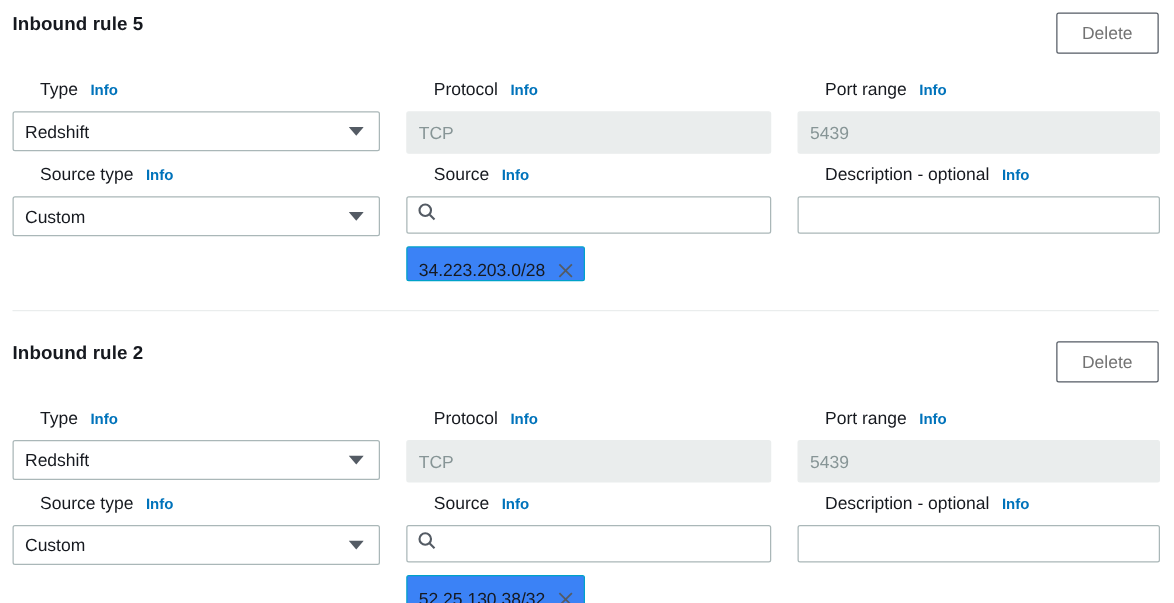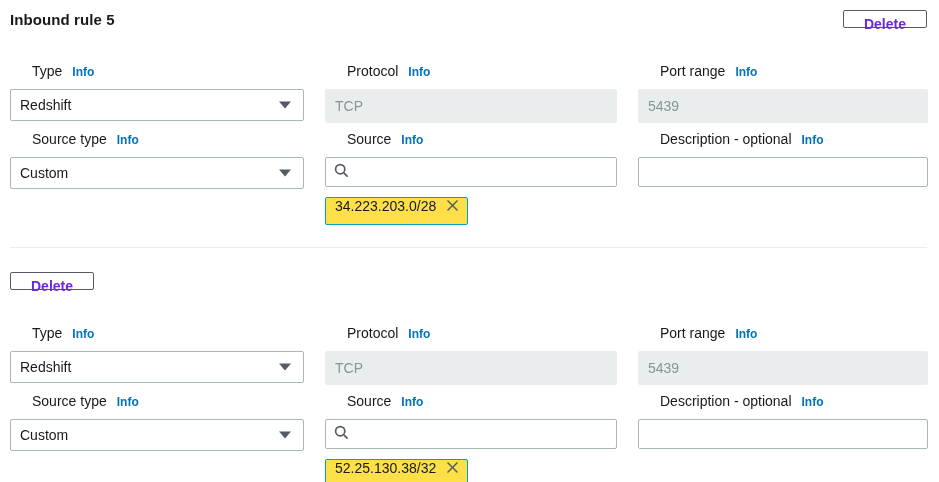--- a/index.html
+++ b/index.html
@@ -26,26 +26,26 @@
     font-size: 15px;
     font-weight: bold;
     margin: 0;
     padding-top: 2px;
     letter-spacing: 0.1px;
   }
   .btn-delete {
     background: #ffffff;
     border: 1px solid #545b64;
     border-radius: 2px;
-    color: #6d28d9;
+    color: #737373;
     font-family: inherit;
     font-size: 14px;
-    font-weight: bold;
+    font-weight: normal;
     padding: 4px 20px 5px 20px;
-    height: 18px;
+    height: 33px;
     margin-top: 1px;
     cursor: pointer;
     line-height: 18px;
   }
 
   
   .fields-grid {
     display: grid;
     grid-template-columns: 294px 292px 290px;
     column-gap: 21px;
@@ -118,27 +118,27 @@
     width: 100%;
     border: 1px solid #aab7b8;
     border-radius: 2px;
     padding: 0 9px;
     font-family: inherit;
     font-size: 14px;
     outline: none;
   }
   .token {
     display: inline-flex;
-    align-items: flex-start;
+    align-items: flex-end;
     gap: 9px;
     margin-top: 10px;
     height: 28px;
     padding: 0 7px 0 9px;
     border: 1px solid #00a1c9;
-    background: #fde047;
+    background: #3b82f6;
     border-radius: 2px;
     font-size: 14px;
     color: #16191f;
   }
   .token-x {
     display: flex;
     align-items: center;
     cursor: pointer;
     padding: 1px;
   }
@@ -241,20 +241,21 @@
         </div>
         <input type="text" class="text-input" placeholder="" style="">
       </div>
     </div>
   </section>
 
   <hr class="divider">
 
   <section class="rule rule-2">
     <div class="rule-header">
+      <h2 class="rule-title">Inbound rule 2</h2>
       <button class="btn-delete">Delete</button>
     </div>
 
     <div class="fields-grid">
 
       <div class="field">
         <div class="label-row">
           <span class="field-label">Type</span>
           <a class="info-link">Info</a>
         </div>

